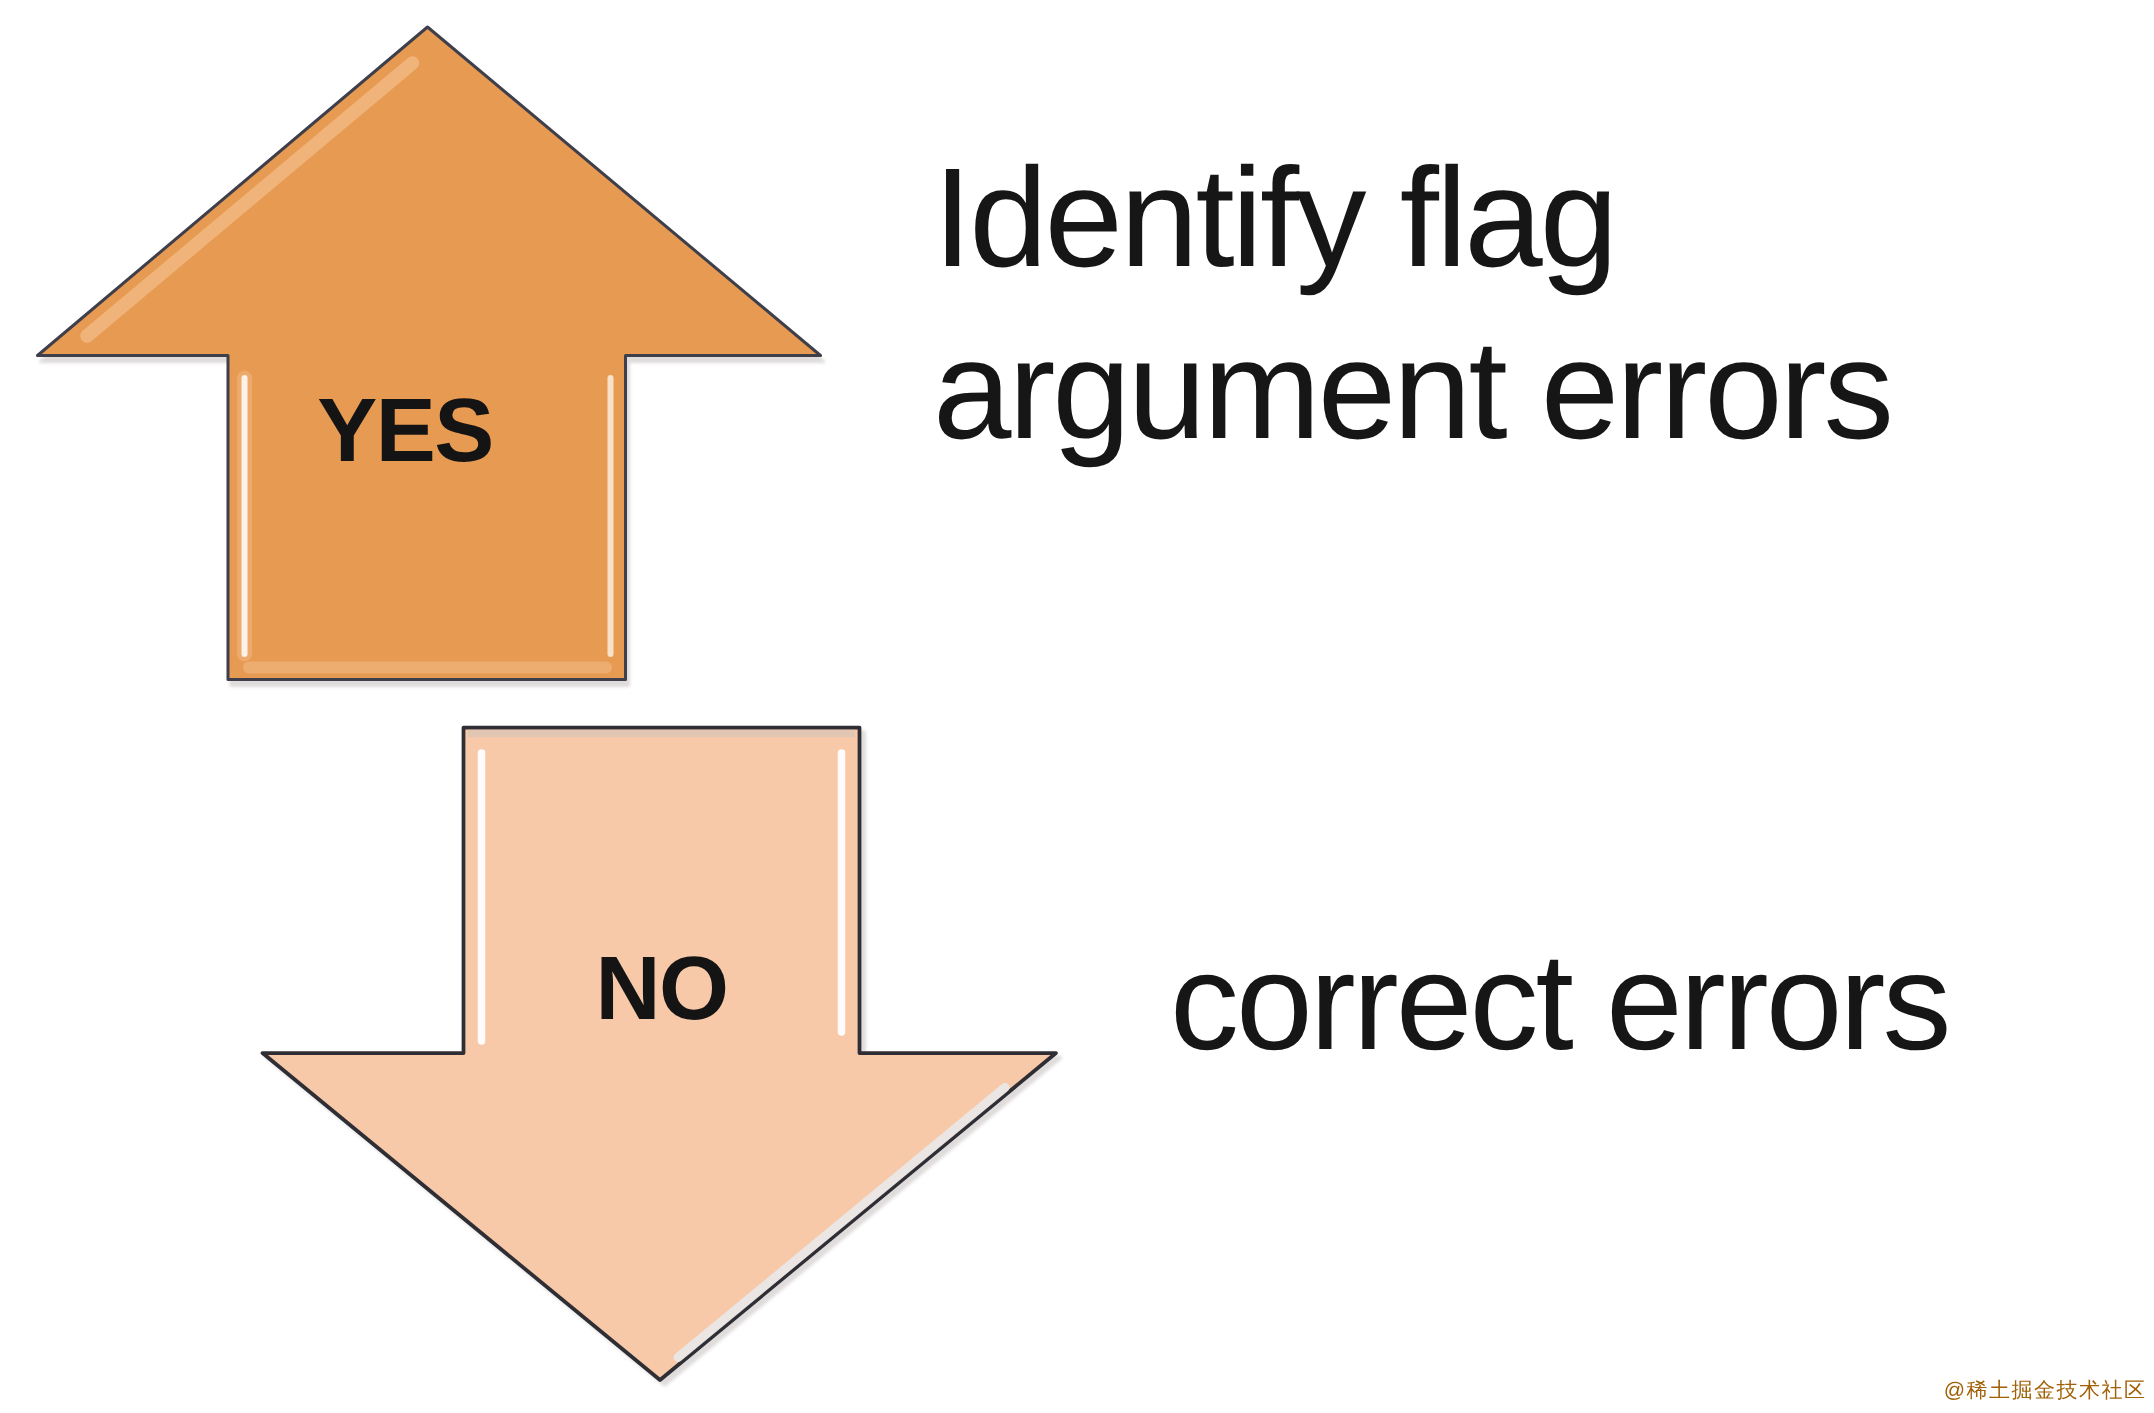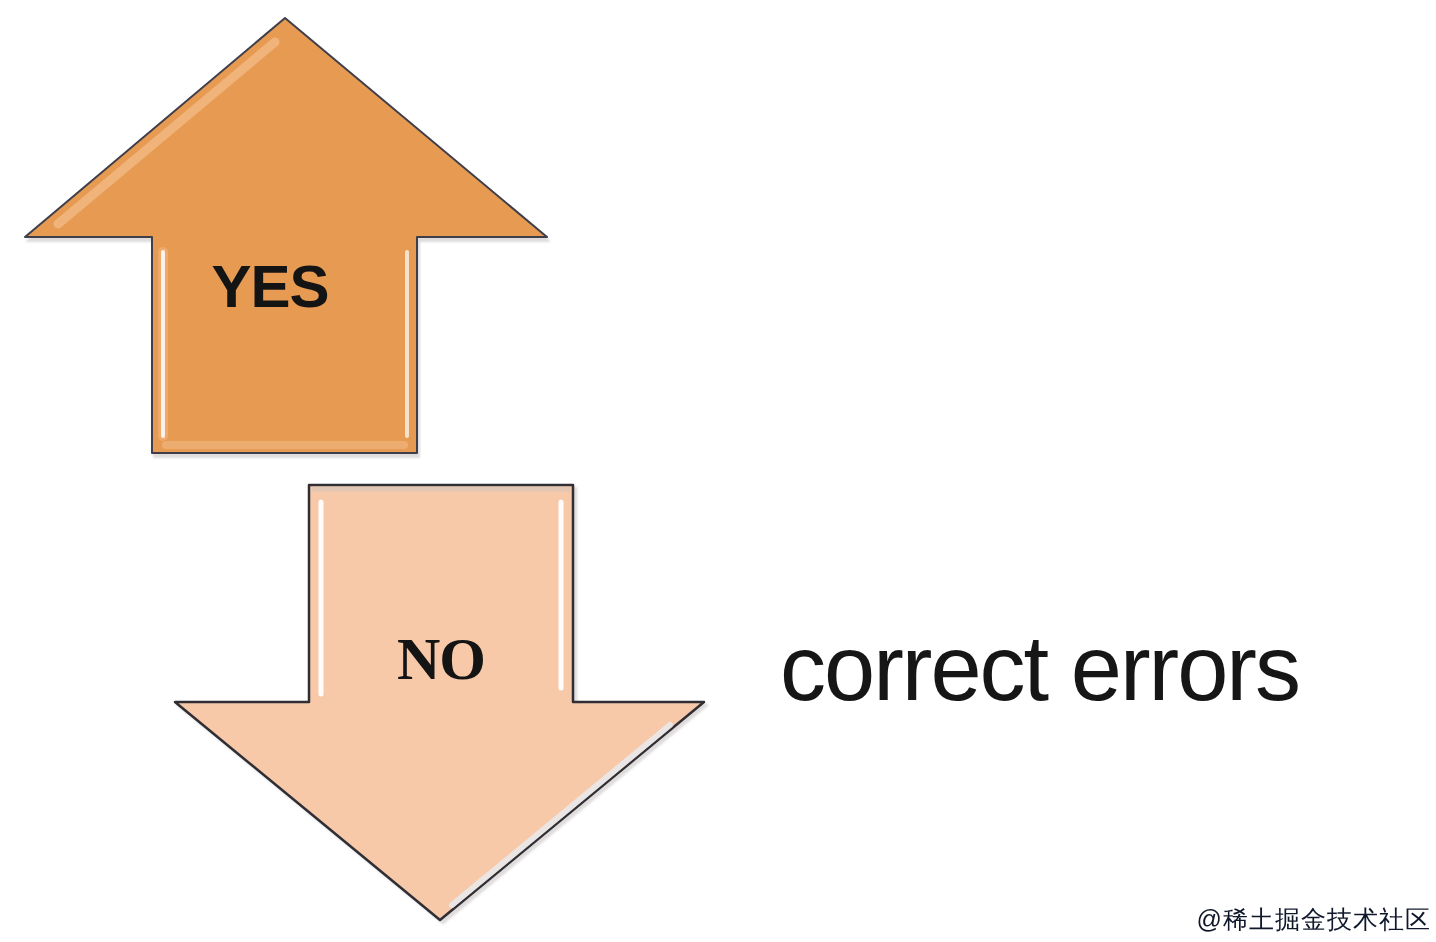--- a/index.html
+++ b/index.html
@@ -40,21 +40,20 @@
   }
   #yes-label {
     left: 152px;
     top: 257px;
     width: 236px;
   }
   #no-label {
     left: 309px;
     top: 629px;
     width: 264px;
-    font-family: Liberation Serif, serif;
   }
   .caption {
     position: absolute;
     color: #161616;
     font-size: 94px;
     letter-spacing: -2px;
     line-height: 1.22;
     white-space: nowrap;
   }
   #caption-top {
@@ -63,22 +62,22 @@
   }
   #caption-bottom {
     left: 780px;
     top: 612px;
     font-size: 92px;
   }
   .watermark {
     position: absolute;
     right: 5px;
     bottom: 6px;
-    font-size: 25px;
-    color: #0f172a;
+    font-size: 14px;
+    color: #a16207;
     letter-spacing: 1px;
   }
 </style>
 </head>
 <body>
 
 <div class="canvas">
 
   <svg id="yes-arrow-svg" class="arrow-svg" width="580" height="480" viewBox="0 0 580 480">
     <polygon points="285,18 547,237 417,237 417,453 152,453 152,237 25,237" stroke="#3F3F4B" stroke-width="2" stroke-linejoin="round" fill="#E79A52"></polygon>
@@ -96,17 +95,21 @@
     <line x1="182" y1="19" x2="440" y2="19" stroke="#CFC3BB" stroke-width="5" stroke-opacity="0.55"></line>
 
     <line x1="191" y1="32" x2="191" y2="224" stroke="#FFFFFF" stroke-width="5" stroke-opacity="0.95" stroke-linecap="round"></line>
     <line x1="431" y1="32" x2="431" y2="218" stroke="#FFFFFF" stroke-width="5" stroke-opacity="0.95" stroke-linecap="round"></line>
     <line x1="540" y1="255" x2="322" y2="435" stroke="#E9E9E9" stroke-width="6" stroke-opacity="0.9" stroke-linecap="round"></line>
   </svg>
 
   <div id="yes-label" class="arrow-label">YES</div>
   <div id="no-label" class="arrow-label">NO</div>
 
+  <div id="caption-top" class="caption">
+    <div>Identify flag</div>
+    <div>argument errors</div>
+  </div>
   <div id="caption-bottom" class="caption">correct errors</div>
 
   <div class="watermark">@稀土掘金技术社区</div>
 
 </div>
 
 </body></html>

